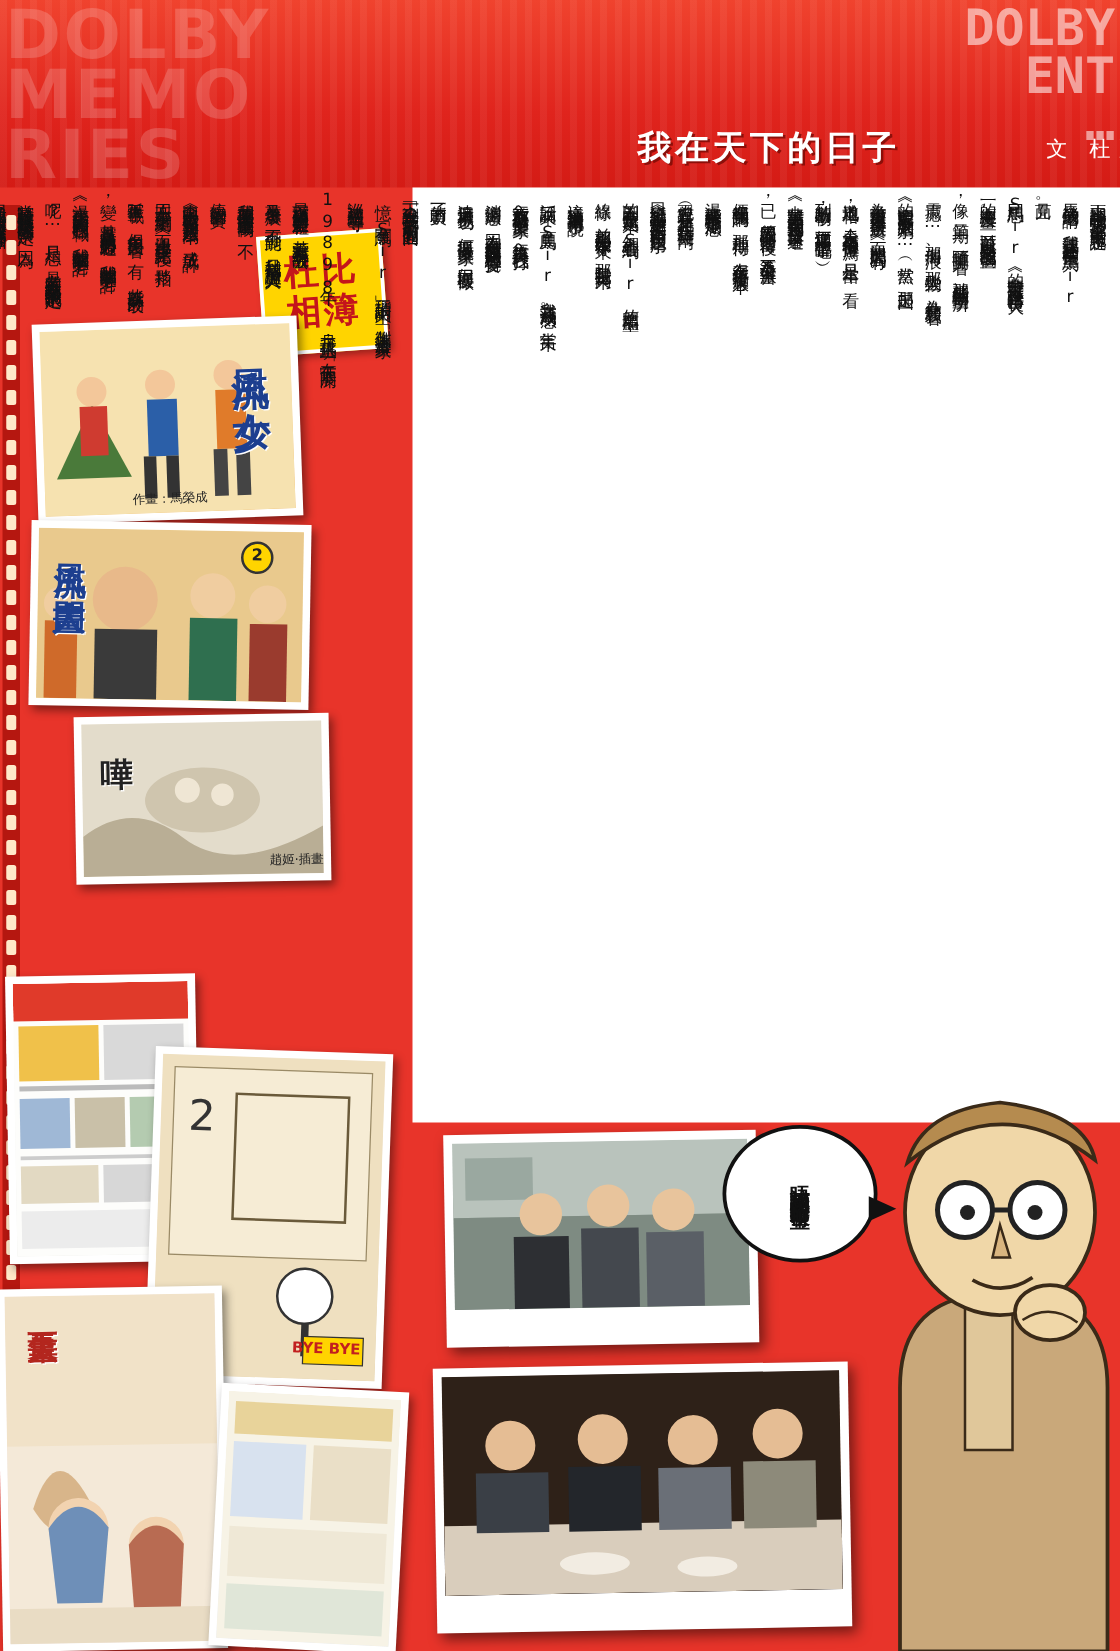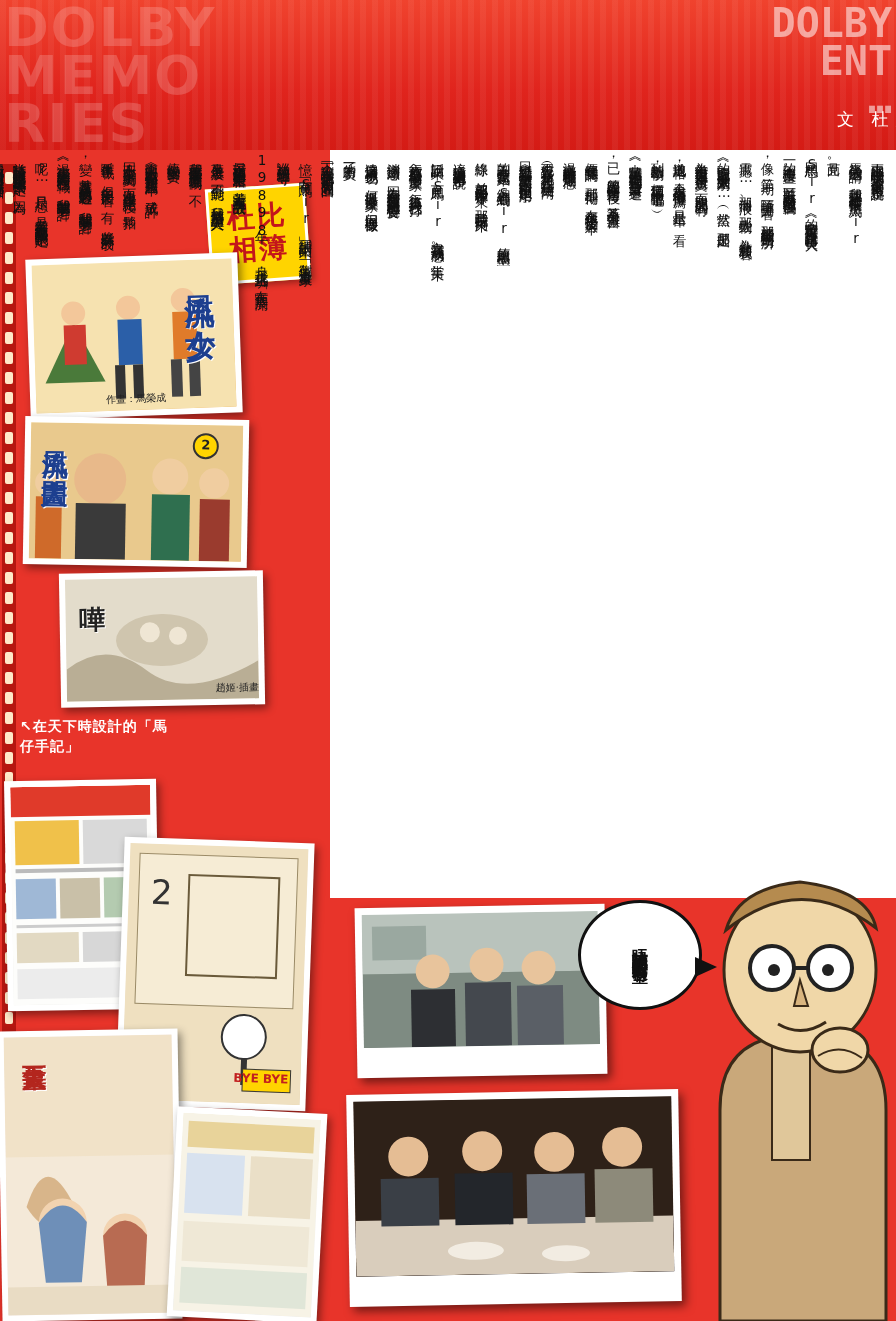--- a/index.html
+++ b/index.html
@@ -173,20 +173,21 @@
 </head>
 <body>
 
 <div class="header">
   <div class="ghost-letters">DOLBY
 MEMO
 RIES</div>
   <div class="disc-word">DOLBY
 ENT
 …</div>
+  <div class="sub-title">我在天下的日子</div>
   <div class="byline">文 杜比</div>
 </div>
 
 <div class="white-bg-main"></div>
 
 <div class="left-col">
   <div class="film-strip">
     <i></i>
       <i></i>
       <i></i>
@@ -291,21 +292,20 @@
         <path d="M0 90 Q40 60 80 92 T192 84 L192 122 L0 122 Z" fill="#b9ae95"></path>
         <ellipse cx="96" cy="62" rx="46" ry="26" fill="#cfc5ae"></ellipse>
         <circle cx="84" cy="54" r="10" fill="#efe6d4"></circle>
         <circle cx="112" cy="58" r="9" fill="#efe6d4"></circle>
       </svg>
       <div class="cv-title" style="left:10px;top:6px;font-size:26px;color:#222;">嘩</div>
       <div class="ph-label" style="text-align:right;padding-right:10px;">趙姬·插畫</div>
     </div>
   </div>
 
-  <div class="cap" style="left:20px;top:566px;width:160px;">↖在天下時設計的「馬仔手記」</div>
 
   <div class="photo" style="left:6px;top:630px;width:152px;height:230px;transform:rotate(-1deg);">
     <div class="inner cover4">
       <svg class="figs" viewBox="0 0 140 218" preserveAspectRatio="none">
         <rect x="0" y="0" width="140" height="218" fill="#fdfdfb"></rect>
         <rect x="0" y="0" width="140" height="30" fill="#e03a2a"></rect>
         <rect x="4" y="34" width="64" height="44" fill="#f0c14a"></rect>
         <rect x="72" y="34" width="64" height="44" fill="#d9d9d9"></rect>
         <rect x="4" y="82" width="132" height="4" fill="#bbb"></rect>
         <rect x="4" y="92" width="40" height="40" fill="#9fb8d6"></rect>

